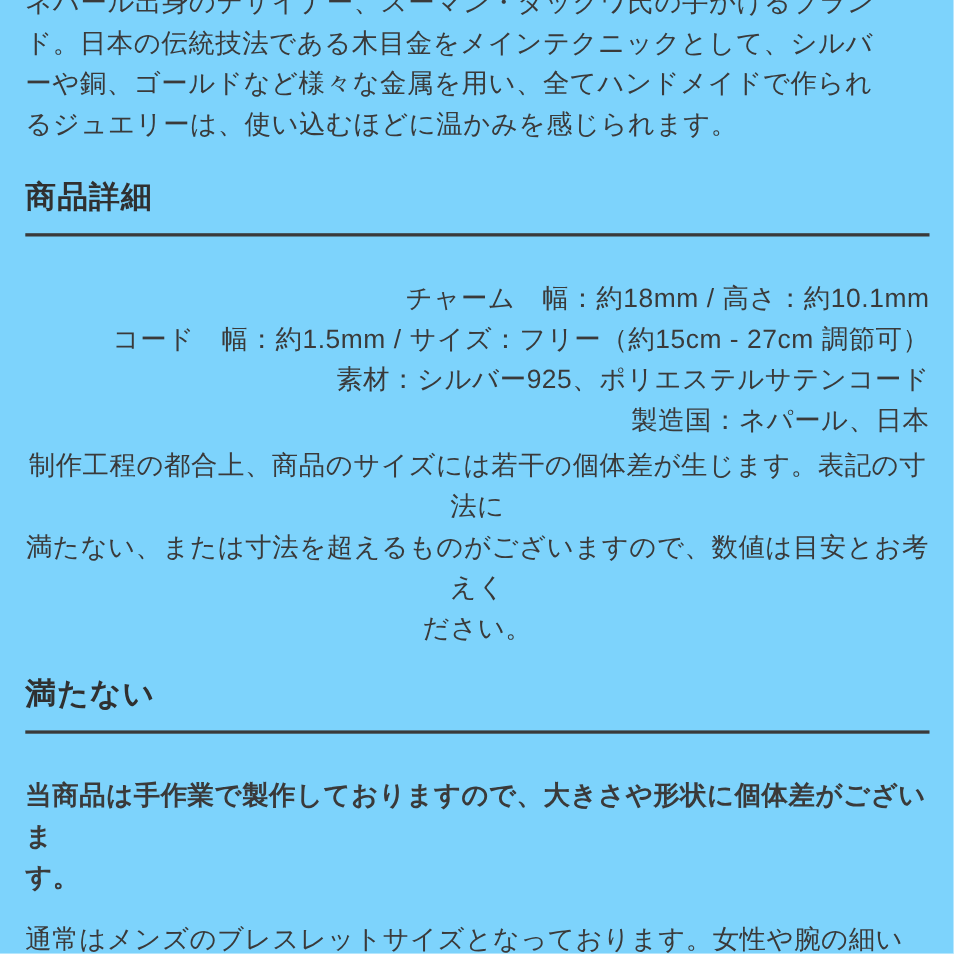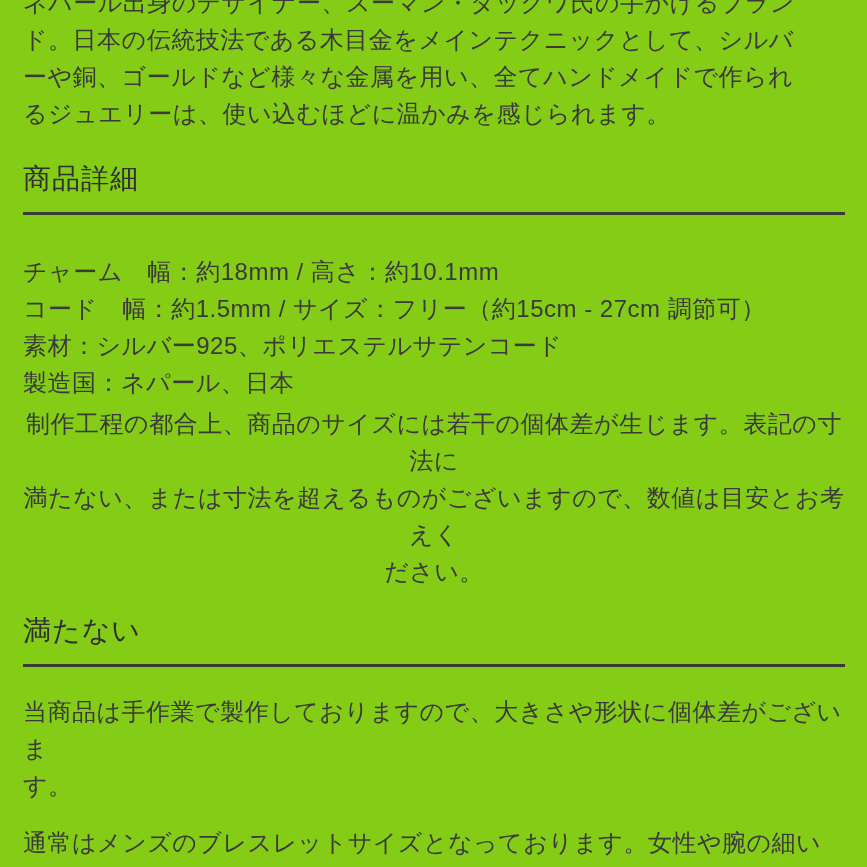--- a/index.html
+++ b/index.html
@@ -6,50 +6,50 @@
     margin: 0;
     padding: 0;
     background: #ffffff;
   }
   .page {
     position: relative;
     width: 867px;
     height: 867px;
     overflow: hidden;
     box-sizing: border-box;
-    background: #84cc16;
+    background: #7dd3fc;
     padding: 0 22px 0 23px;
     font-family: "Liberation Sans", "DejaVu Sans", sans-serif;
     color: #3a3a3a;
   }
   .para {
     margin: 0;
     font-size: 24px;
     line-height: 37px;
     white-space: pre-line;
     letter-spacing: 0.5px;
   }
   .intro    { margin-top: -16px; }
   .heading {
     margin: 26px 0 0 0;
     font-size: 28px;
     line-height: 42px;
-    font-weight: normal;
+    font-weight: bold;
     color: #303030;
     letter-spacing: 1px;
   }
   .heading-2 { margin-top: 20px; }
   .rule {
     margin: 12px 0 0 0;
     height: 3px;
     background: #3a3a3a;
   }
-  .specs        { margin-top: 38px; }
+  .specs        { margin-top: 38px; text-align: right; }
   .size-note    { margin-top: 4px; text-align: center;  }
-  .caution-1    { margin-top: 26px; }
+  .caution-1    { margin-top: 38px; font-weight: bold; }
   .caution-2    { margin-top: 20px; }
 </style>
 </head>
 <body>
 
 <div class="page">
 
   <p class="para intro">ネパール出身のデザイナー、スーマン・ダックワ氏の手がけるブラン
 ド。日本の伝統技法である木目金をメインテクニックとして、シルバ
 ーや銅、ゴールドなど様々な金属を用い、全てハンドメイドで作られ

